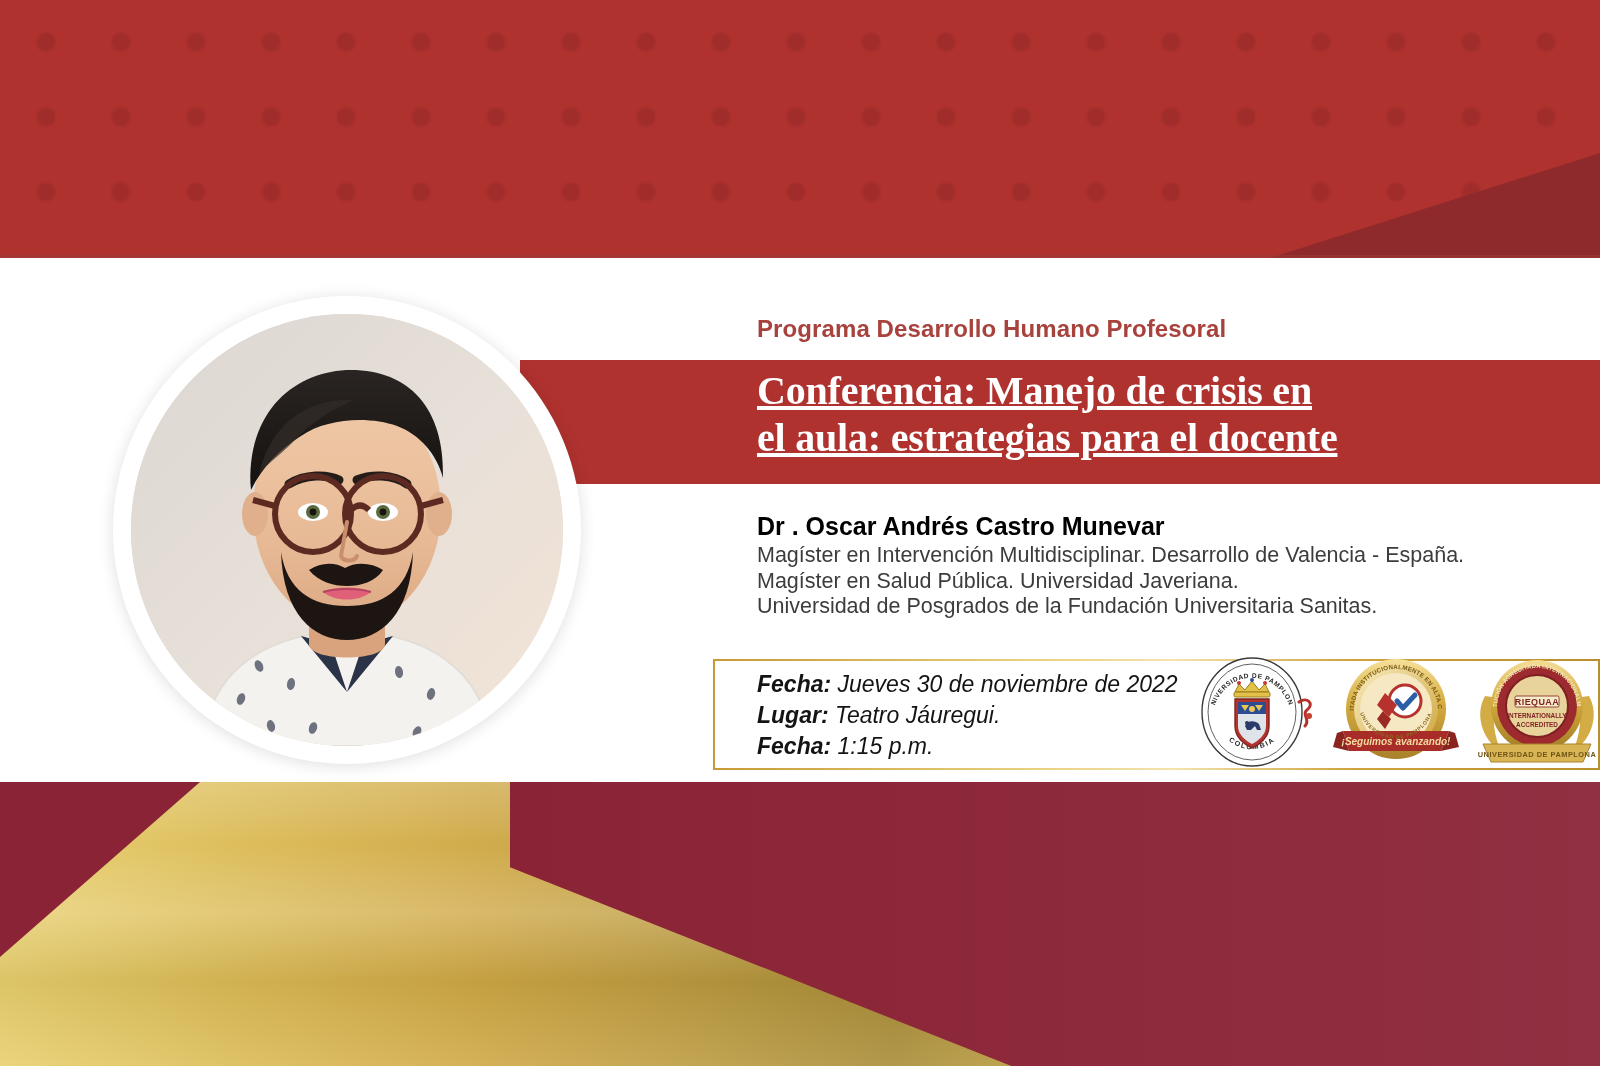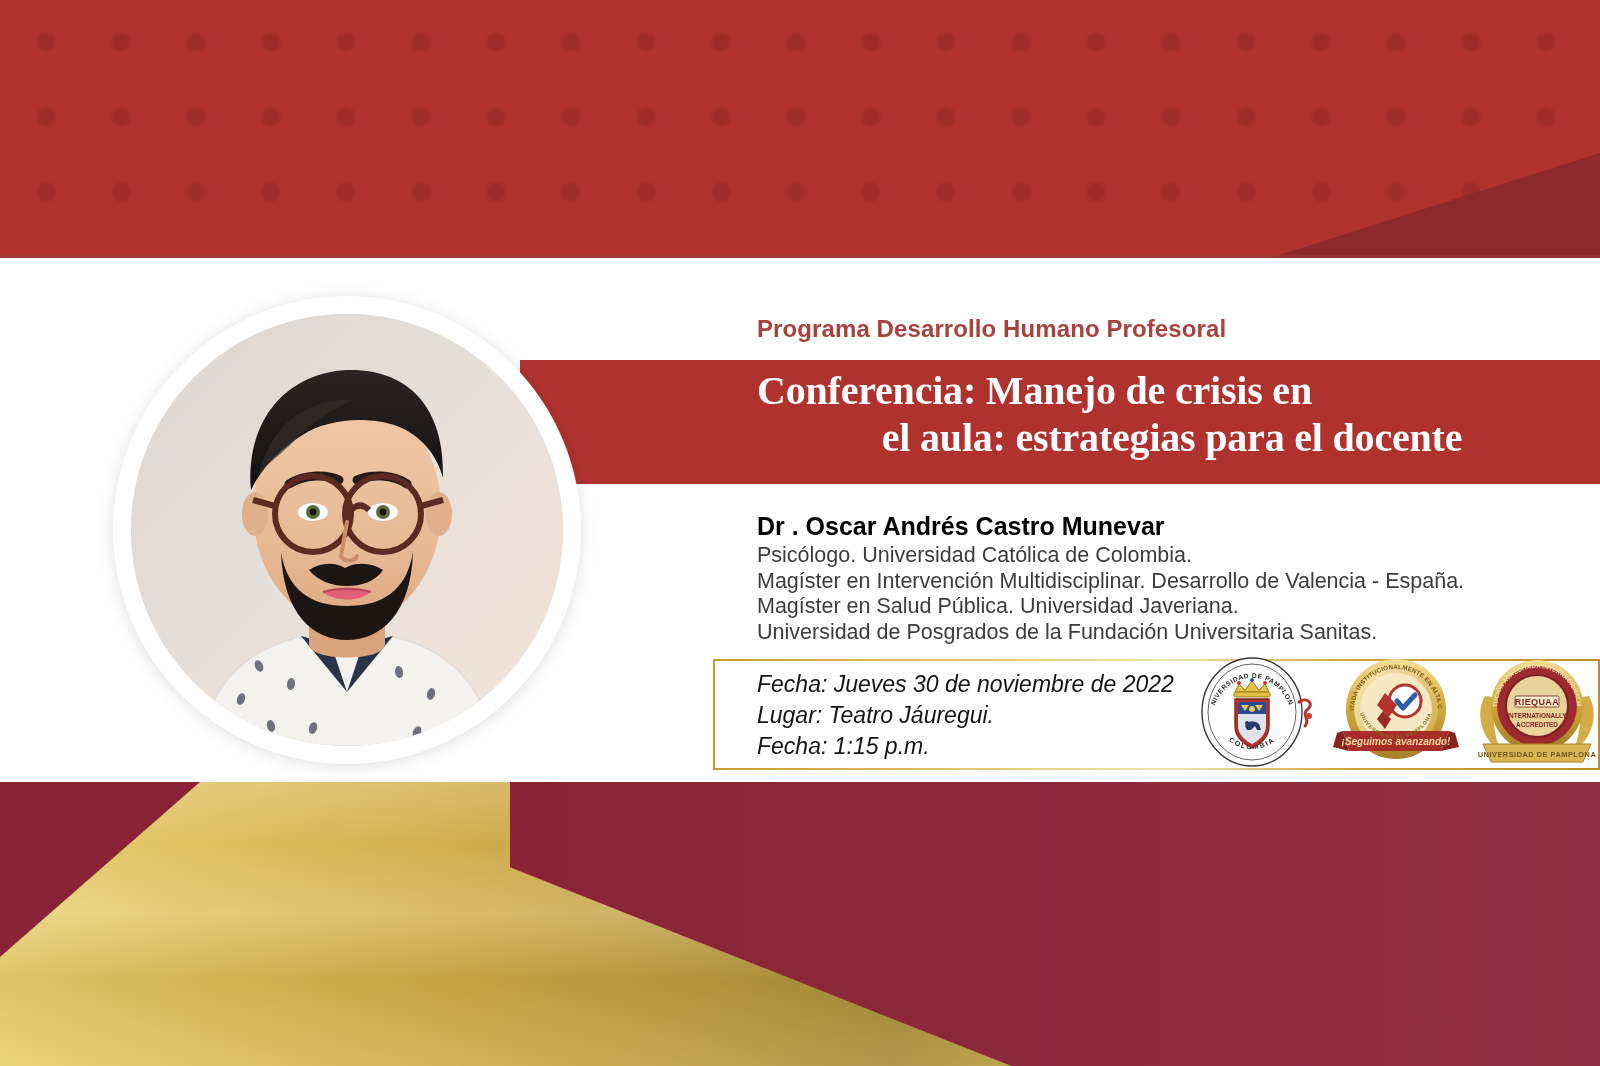--- a/index.html
+++ b/index.html
@@ -75,22 +75,23 @@
   }
   .title-text{
     position:absolute;left:757px;top:101px;width:830px;
     z-index:3;
     color:#ffffff;
     font-family:"Liberation Serif", serif;
     font-weight:700;
     font-size:40px;
     line-height:47px;
     letter-spacing:-0.2px;
-  }
-  .title-text .l2{display:block;text-align:center;}
+    text-decoration:underline;
+  }
+  .title-text .l2{display:block;}
 
   .speaker-name{
     position:absolute;left:757px;top:246px;
     font-size:25px;font-weight:700;color:#000000;
     white-space:nowrap;
   }
   .bio{
     position:absolute;left:757px;top:277px;width:790px;
     font-size:21.5px;line-height:25.5px;color:#3c3c3c;
   }
@@ -105,21 +106,21 @@
     background:#ffffff;
     box-sizing:border-box;
     z-index:2;
   }
   .details-list{
     position:absolute;left:757px;top:403px;
     font-size:23px;line-height:31px;color:#141414;
     z-index:3;
   }
   .details-list .row{white-space:nowrap;}
-  .details-list .k{font-weight:400;font-style:italic;}
+  .details-list .k{font-weight:700;font-style:italic;}
   .details-list .v{font-style:italic;}
 
   
   .seals{
     position:absolute;left:1197px;top:386px;
     width:403px;height:120px;
     z-index:5;
     display:flex;align-items:center;
   }
   .seal{position:relative;}
@@ -265,21 +266,20 @@
     <div class="program-label">Programa Desarrollo Humano Profesoral</div>
 
     <div class="title-bar"></div>
     <div class="title-text">
       <span class="l1">Conferencia: Manejo de crisis en</span>
       <span class="l2">el aula: estrategias para el docente</span>
     </div>
 
     <div class="speaker-name">Dr . Oscar Andrés Castro Munevar</div>
     <div class="bio">
-      <div>Psicólogo. Universidad Católica de Colombia.</div>
       <div>Magíster en Intervención Multidisciplinar. Desarrollo de Valencia - España.</div>
       <div>Magíster en Salud Pública. Universidad Javeriana.</div>
       <div>Universidad de Posgrados de la Fundación Universitaria Sanitas.</div>
     </div>
 
     <div class="details-box"></div>
     <div class="details-list">
       <div class="row">
         <span class="k">Fecha:</span>
         <span class="v">Jueves 30 de noviembre de 2022</span>

